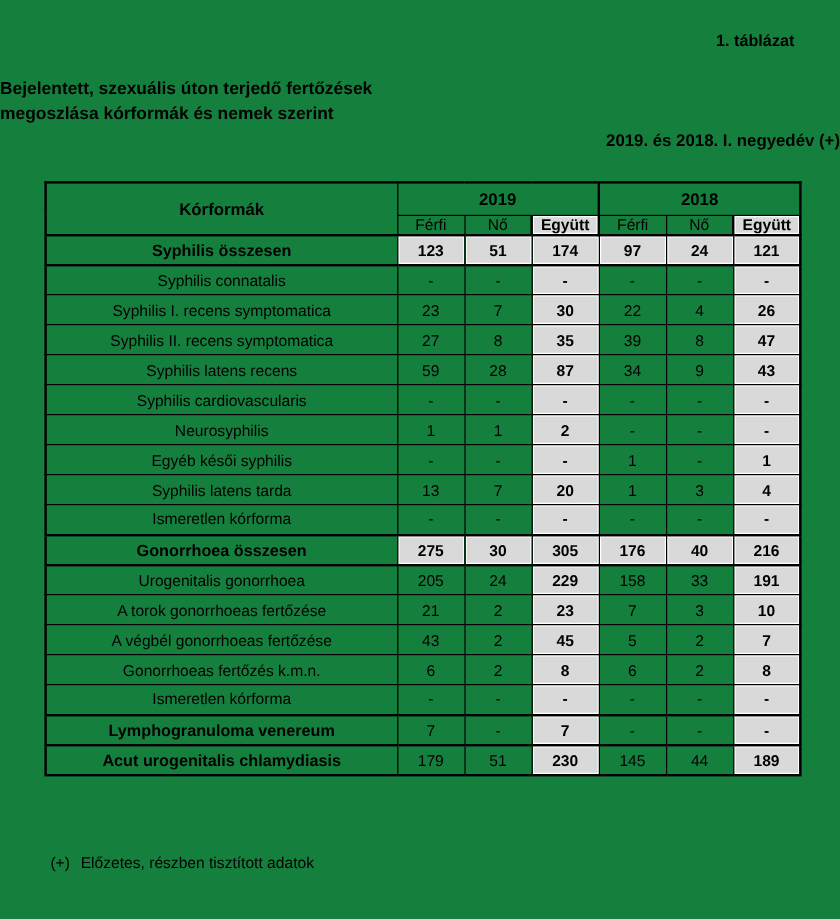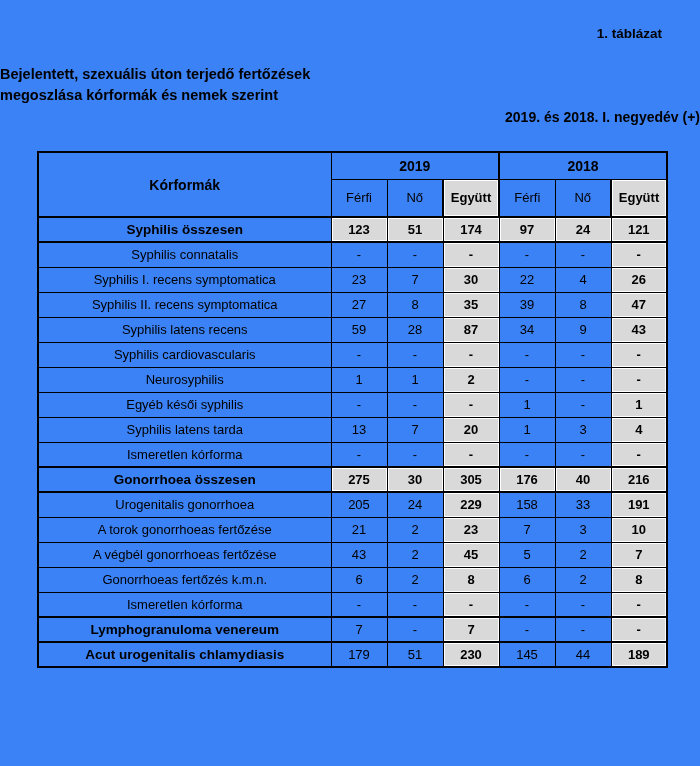--- a/index.html
+++ b/index.html
@@ -2,21 +2,21 @@
 <html style="--shade: #d9d9d9; --line: #000000;"><head>
 <meta charset="utf-8">
 <style>
   :root { --shade:#d9d9d9; --line:#000000; }
   * { box-sizing: border-box; }
   html,body { margin:0; padding:0; background:#ffffff; }
   .page {
     position: relative;
     width: 700px;
     height: 766px;
-    background: #3b82f6;
+    background: #15803d;
     font-family: "Liberation Sans", "DejaVu Sans", sans-serif;
     color: #000;
     overflow: hidden;
   }
   .table-label {
     position: absolute;
     top: 26px;
     right: 38px;
     font-size: 13.5px;
     font-weight: bold;
@@ -60,21 +60,21 @@
   }
   
   th.kor {
     font-weight: bold;
     font-size: 14px;
     border-right: 2px solid var(--line);
     border-bottom: 2px solid var(--line);
   }
   tr.year-row th { height: 27px; font-weight: bold; font-size: 14px; }
   tr.year-row th.year-left { border-right: 2px solid var(--line); }
-  tr.sex-row th { height: 38px; font-weight: normal; border-bottom: 2px solid var(--line); }
+  tr.sex-row th { height: 16px; font-weight: normal; border-bottom: 2px solid var(--line); }
   tr.sex-row th.total {
     font-weight: bold;
     background: var(--shade);
     border-left: 2px solid var(--line);
     border-right: 2px solid var(--line);
     box-shadow: inset 0 0 0 1px #fff;
     margin-top: 24px;
   }
   
   td { height: 25px; }
@@ -310,14 +310,17 @@
           <td class="val">51</td>
           <td class="val total">230</td>
           <td class="val">145</td>
           <td class="val">44</td>
           <td class="val total">189</td>
         </tr>
       </tbody>
   </table>
 
 
+  <div class="note">
+    <span class="marker">(+)</span><span>Előzetes, részben tisztított adatok</span>
+  </div>
 
 </div>
 
 </body></html>

